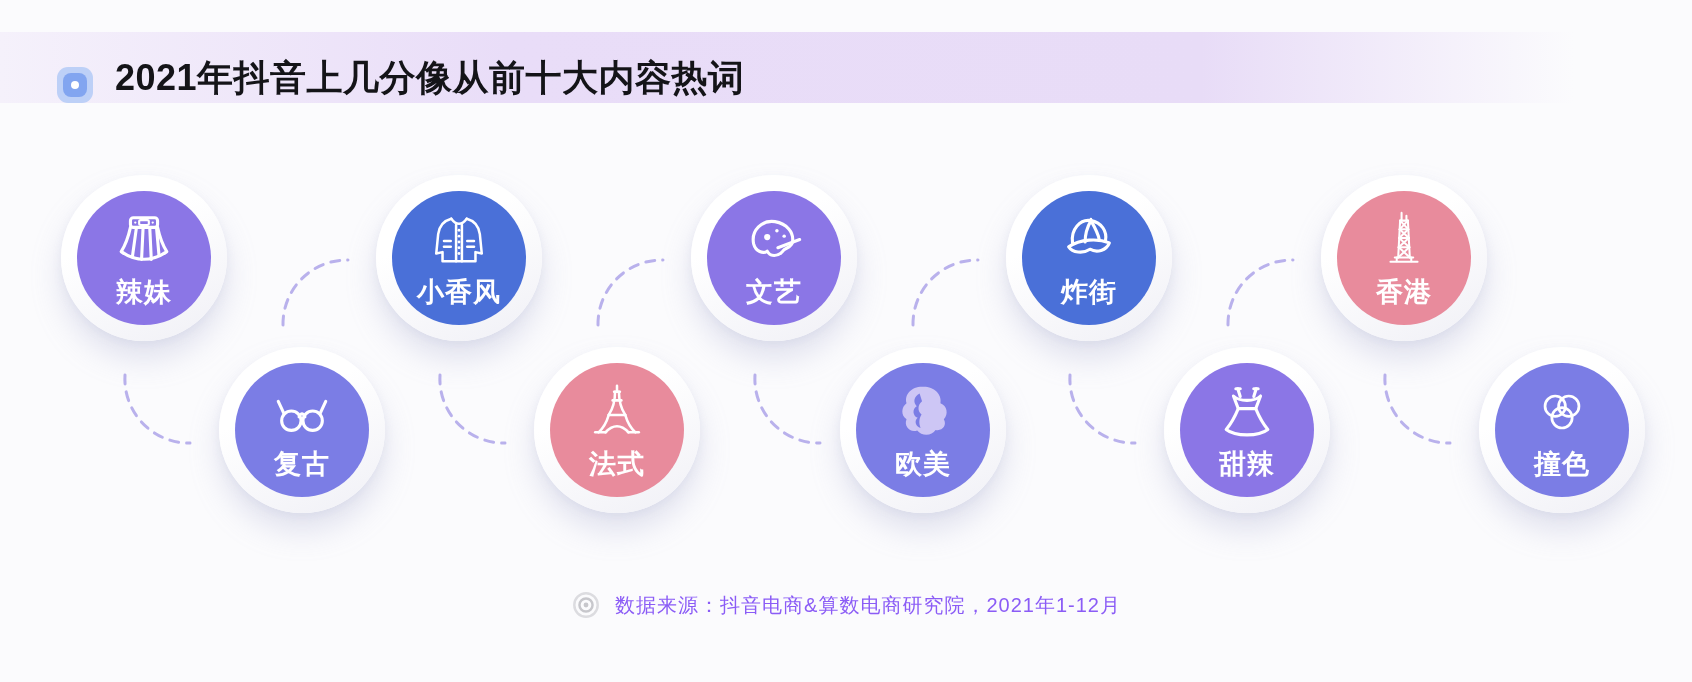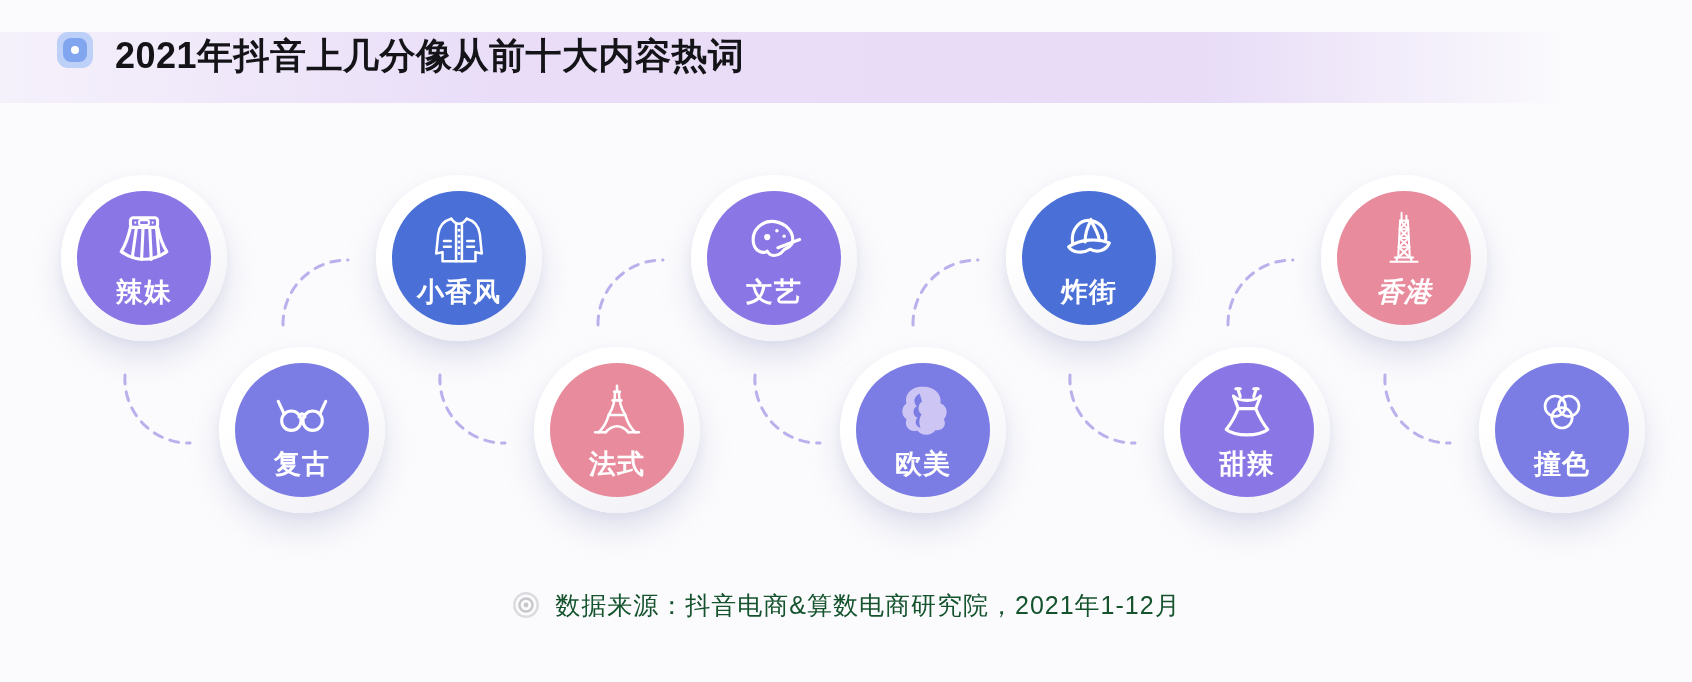--- a/index.html
+++ b/index.html
@@ -8,21 +8,21 @@
     background:#fbfbfd;
     font-family:"Liberation Sans","DejaVu Sans",sans-serif;
     overflow:hidden;position:relative;
   }
   .stage{position:absolute;inset:0;}
 
   
   .title-band{
     position:absolute;left:0;top:32px;width:100%;height:71px;
     background:linear-gradient(90deg,#f5f1fb 0%,#e9ddf8 30%,#e8dcf7 71%,rgba(255,255,255,0) 93%);
-    display:flex;align-items:flex-start;
+    display:flex;align-items:flex-end;
   }
   .title-icon{
     position:relative;display:inline-block;width:36px;height:36px;margin-left:57px;
     background:#bdd0f7;border-radius:11px;flex:none;
   }
   .title-icon .ti-inner{
     position:absolute;left:6px;top:6px;width:24px;height:24px;border-radius:8px;background:#82a5f0;
   }
   .title-icon .ti-dot{
     position:absolute;left:14px;top:14px;width:8px;height:8px;border-radius:50%;background:#fff;
@@ -50,21 +50,21 @@
   .badge-label{
     margin-top:3px;color:#ffffff;font-size:27px;font-weight:700;letter-spacing:1px;white-space:nowrap;
   }
 
   
   .footer{
     position:absolute;left:0;right:0;top:586px;height:38px;
     display:flex;align-items:center;justify-content:center;gap:14px;
   }
   .src-icon{line-height:0;}
-  .src-text{color:#14532d;font-size:25px;letter-spacing:1px;}
+  .src-text{color:#8b5cf6;font-size:20px;letter-spacing:1px;}
 </style>
 </head>
 <body>
 
 <div class="stage">
 
   <div class="title-band">
     <span class="title-icon">
       <span class="ti-inner"></span>
         <span class="ti-dot"></span>
@@ -192,21 +192,21 @@
               <path d="M41.5 8 L39 16"></path>
     <path d="M20.5 8 H25"></path>
               <path d="M39 8 H43.5"></path>
     <path d="M18 15.5 C24 21.5 40 21.5 46 15.5 L41 28.5 L23 28.5 Z"></path>
     <path d="M23 28.5 C19 38 14 46 10.5 50 C20 57.5 44 57.5 53.5 50 C50 46 45 38 41 28.5"></path>
             </svg></span>
       <span class="badge-label">甜辣</span>
     </div>
   </div>
       <div class="badge" style="left: 1321px; top: 175px;">
-    <div class="badge-circle" style="background: rgb(232, 139, 156); font-style: italic;">
+    <div class="badge-circle" style="background: rgb(232, 139, 156);">
       <span class="badge-icon"><svg viewBox="0 0 64 64" width="62" height="62" fill="none" stroke="#fff" stroke-width="2.1" stroke-linecap="round" stroke-linejoin="round">
     <path d="M29.5 4 V12"></path>
               <path d="M34.5 7 V12"></path>
     <path d="M28 12 H36"></path>
     <path d="M28 12 L26 50"></path>
               <path d="M36 12 L38 50"></path>
     <path d="M27.5 21 H36.5"></path>
               <path d="M27 30 H37"></path>
               <path d="M26.5 39.5 H37.5"></path>
     <path d="M28 12 L36.5 21"></path>

